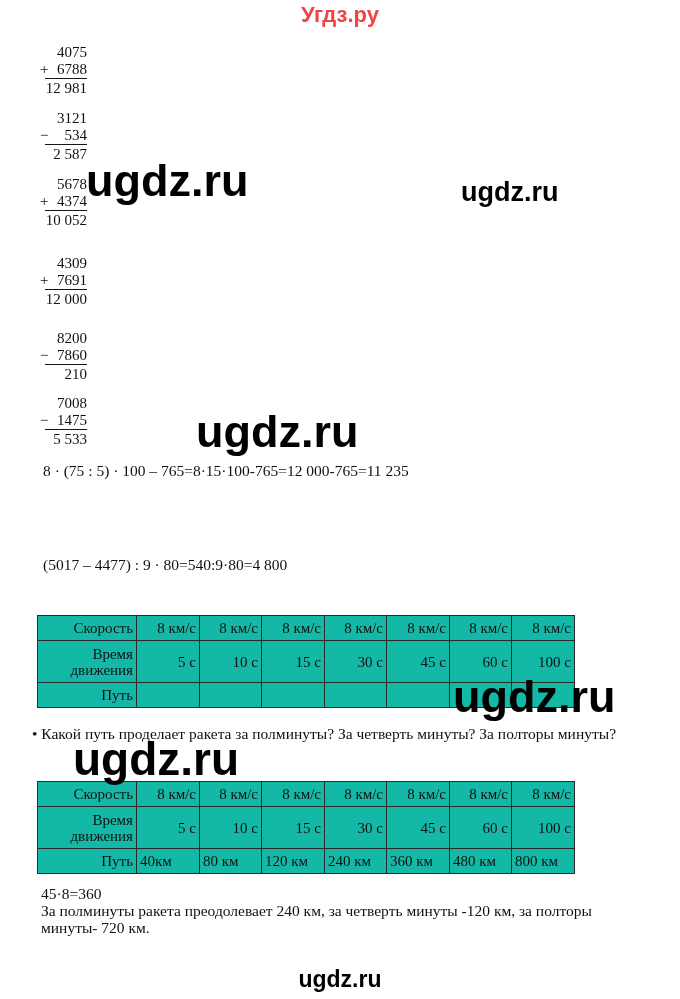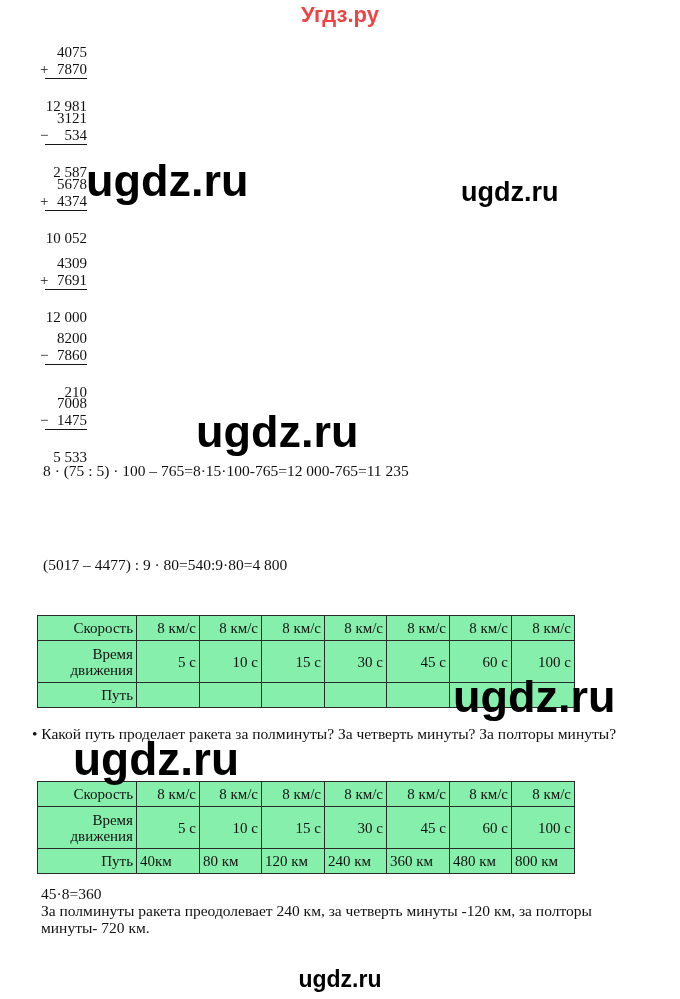--- a/index.html
+++ b/index.html
@@ -7,48 +7,48 @@
         font-family:"Liberation Serif",serif;color:#111;}
   .site-title{position:absolute;top:2px;left:0;width:100%;text-align:center;
         font-family:"Liberation Sans",sans-serif;font-weight:700;font-size:22px;color:#ef4444;}
   
   .cp{position:absolute;left:30px;width:57px;text-align:right;
       font-size:15px;line-height:16.5px;white-space:nowrap;}
   .cp-mid{position:relative;}
   .cp-op{position:absolute;left:10px;top:0;}
   .cp-bot{display:inline-block;min-width:42px;text-align:right;
       border-bottom:1.5px solid #161616;padding-bottom:1px;}
-  .cp-res{margin-top:19px;}
+  .cp-res{margin-top:1px;}
   
   .expr{position:absolute;left:43px;font-size:15.5px;white-space:nowrap;}
   
   .para{position:absolute;font-size:15.5px;line-height:16.8px;}
   
-  .tbl{position:absolute;border-collapse:collapse;table-layout:fixed;background:#86efac;}
+  .tbl{position:absolute;border-collapse:collapse;table-layout:fixed;background:#14b8a6;}
   .tbl td{border:1.5px solid #2a2a2a;font-size:15px;padding:0 3px;
       text-align:right;vertical-align:middle;line-height:16px;overflow:hidden;}
   .tbl td.left{text-align:left;}
   
   .wm{position:absolute;font-family:"Liberation Sans",sans-serif;font-weight:700;
       color:#000;line-height:1;white-space:nowrap;}
   .footer-wm{position:absolute;top:966px;left:0;width:100%;text-align:center;
       font-family:"Liberation Sans",sans-serif;font-weight:700;font-size:23px;color:#000;}
 </style>
 </head>
 <body>
 
 <div class="page">
 
   <div class="site-title">Угдз.ру</div>
 
   <div class="cp" style="top:44px">
     <div>4075</div>
     <div class="cp-mid">
       <span class="cp-op">+</span>
-      <span class="cp-bot">7870</span>
+      <span class="cp-bot">6788</span>
     </div>
     <div class="cp-res">12 981</div>
   </div>
 
   <div class="cp" style="top:110px">
     <div>3121</div>
     <div class="cp-mid">
       <span class="cp-op">−</span>
       <span class="cp-bot">534</span>
     </div>

